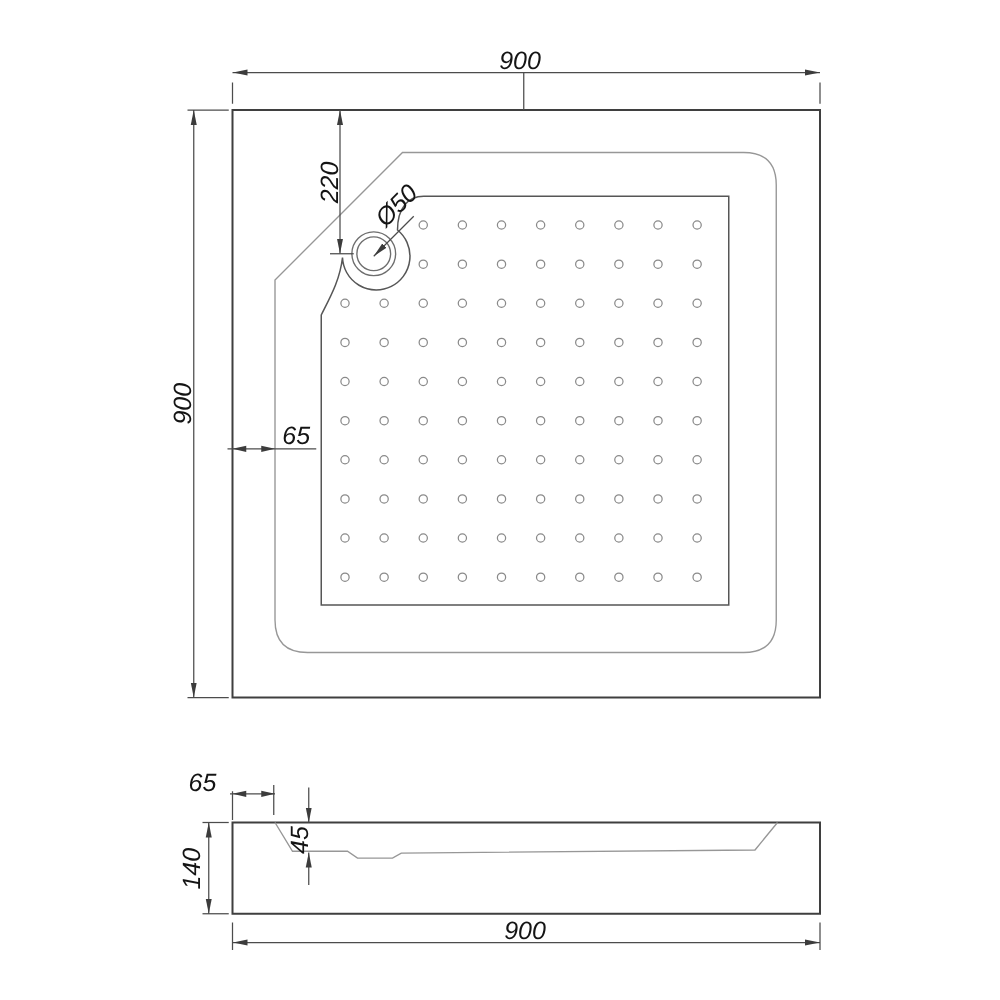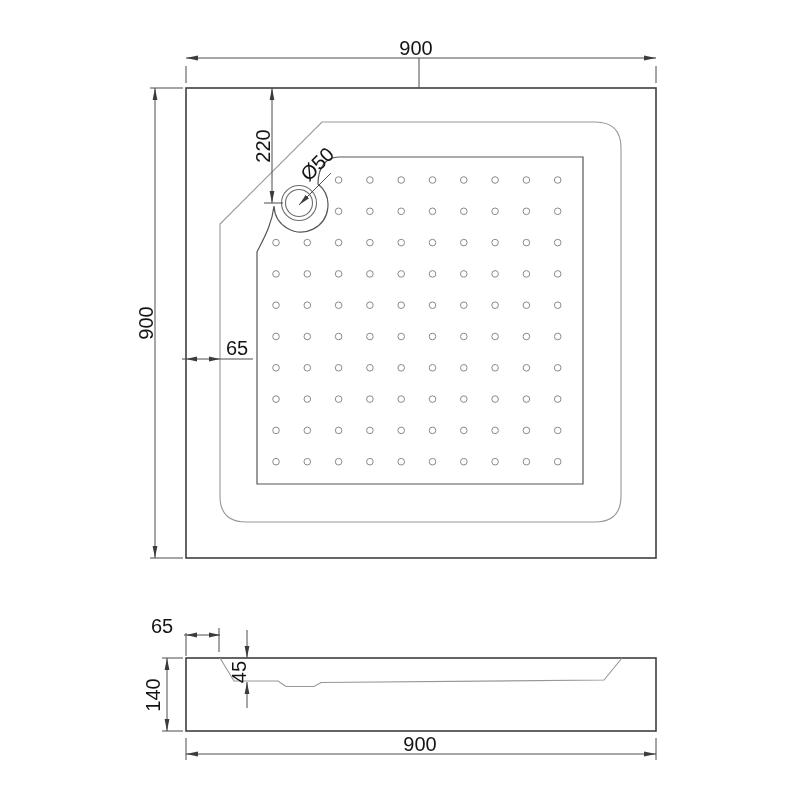--- a/index.html
+++ b/index.html
@@ -8,20 +8,21 @@
     background: #ffffff;
     width: 800px;
     height: 800px;
     overflow: hidden;
   }
   .stage {
     width: 800px;
     height: 800px;
     background: #ffffff;
     position: relative;
+    font-style: italic;
   }
   svg { display: block; }
   .part { fill: none; }
   .dims { fill: none; }
   .dimtext text {
     font-family: "Liberation Sans", sans-serif;
     font-size: 20px;
     fill: #141414;
     stroke: none;
   }

